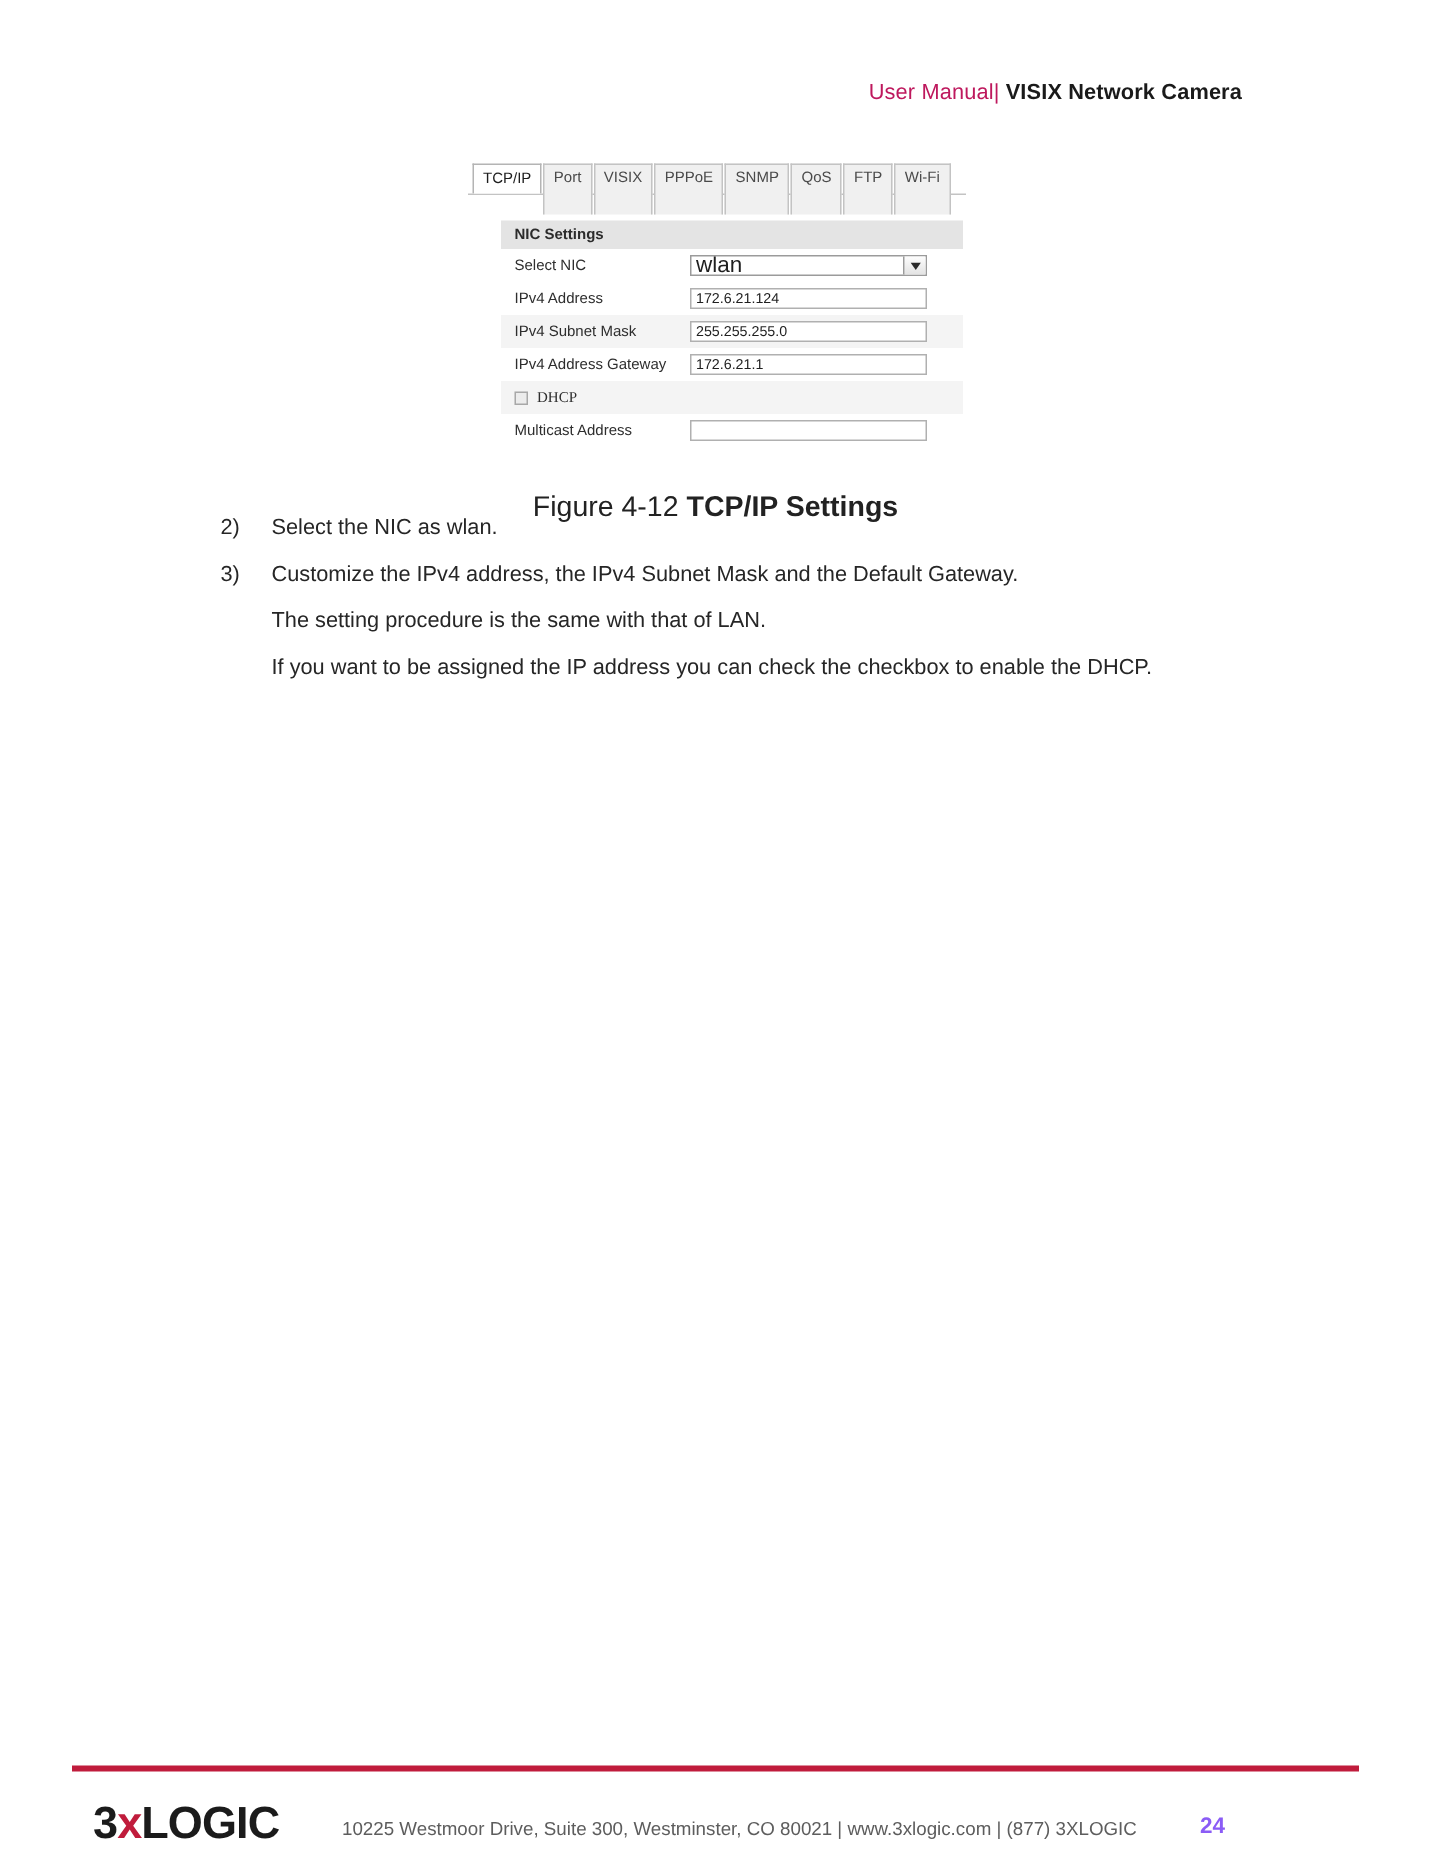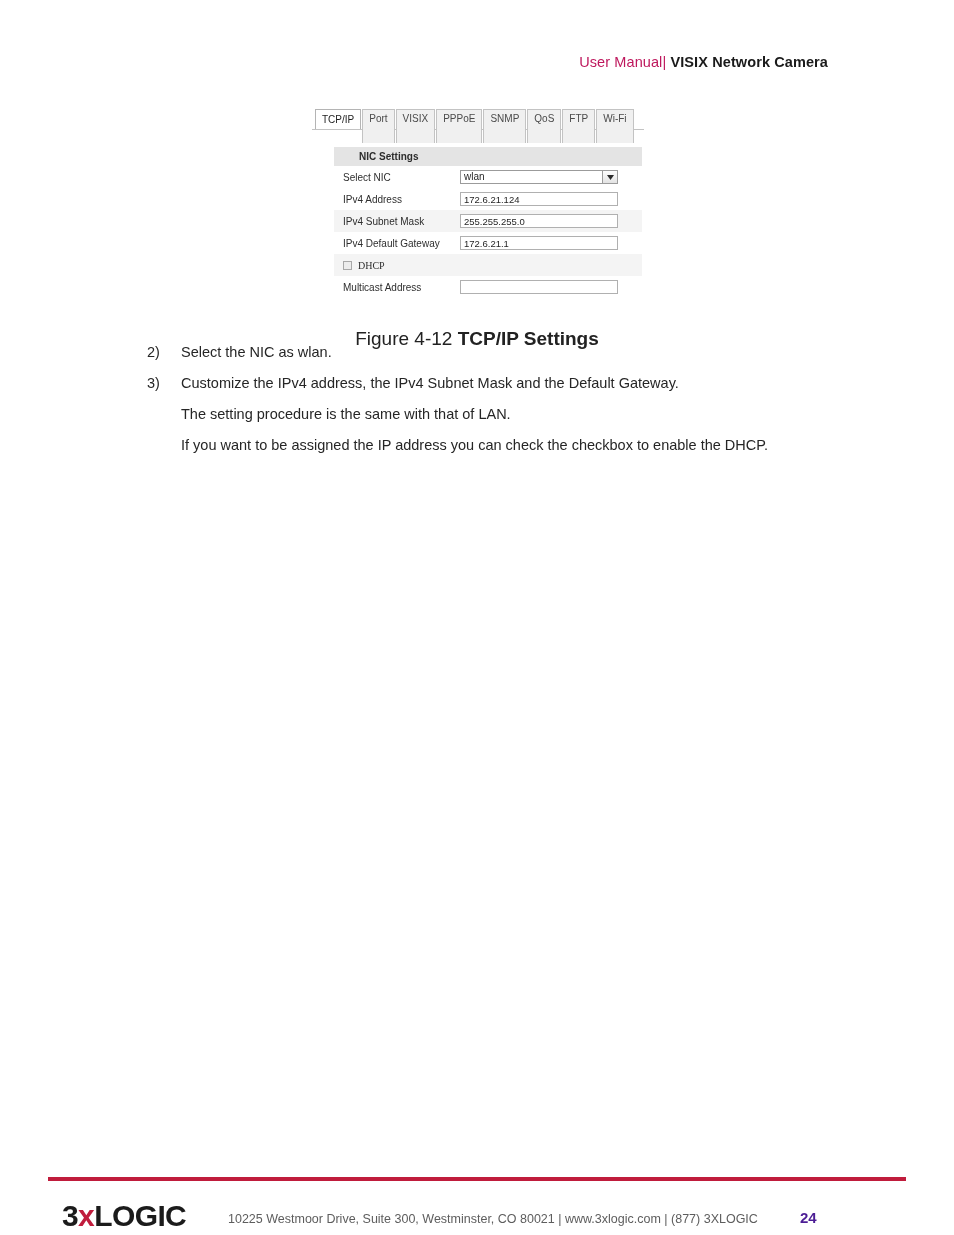--- a/index.html
+++ b/index.html
@@ -78,21 +78,21 @@
   
   .panel {
     margin: 17px 0 0 22px;
     width: 308px;
     box-sizing: border-box;
   }
   .panel-title {
     background: #e4e4e4;
     height: 19px;
     line-height: 19px;
-    padding-left: 25px;
+    padding-left: 9px;
     font-size: 10px;
     font-weight: 700;
     color: #2c2c2c;
   }
   .frow {
     height: 22px;
     display: flex;
     align-items: center;
     padding-left: 9px;
     box-sizing: border-box;
@@ -127,21 +127,21 @@
     background: #ffffff;
     border: 1px solid #9b9b9b;
     box-sizing: border-box;
     display: flex;
     align-items: stretch;
     position: relative;
   }
   .selbox .selval {
     flex: 1 1 auto;
     line-height: 12px;
-    font-size: 10px;
+    font-size: 15px;
     color: #1f1f1f;
     padding: 0 3px;
     overflow: hidden;
     white-space: nowrap;
   }
   .selbox .selarrow {
     width: 14px;
     flex: 0 0 14px;
     border-left: 1px solid #9b9b9b;
     background: linear-gradient(#fdfdfd, #e3e3e3);
@@ -232,21 +232,21 @@
     color: #5d5d5d;
     white-space: nowrap;
   }
   .footer-page {
     position: absolute;
     left: 800px;
     top: 1208px;
     font-size: 15px;
     font-weight: 700;
     line-height: 20px;
-    color: #4c1d95;
+    color: #8b5cf6;
     text-align: right;
   }
 </style>
 </head>
 <body>
 
 <div class="doc-header">
   <span class="hdr-plain">User Manual|</span>
   <span class="hdr-bold">VISIX Network Camera</span>
 </div>
@@ -290,21 +290,21 @@
     </div>
 
     <div class="frow alt">
       <div class="flabel">IPv4 Subnet Mask</div>
       <div class="fctl">
         <div class="txtbox">255.255.255.0</div>
       </div>
     </div>
 
     <div class="frow">
-      <div class="flabel">IPv4 Default Gateway</div>
+      <div class="flabel">IPv4 Address Gateway</div>
       <div class="fctl">
         <div class="txtbox">172.6.21.1</div>
       </div>
     </div>
 
     <div class="frow alt">
       <div class="cbrow">
         <span class="checkbox"></span>
         <span class="cblabel">DHCP</span>
       </div>

